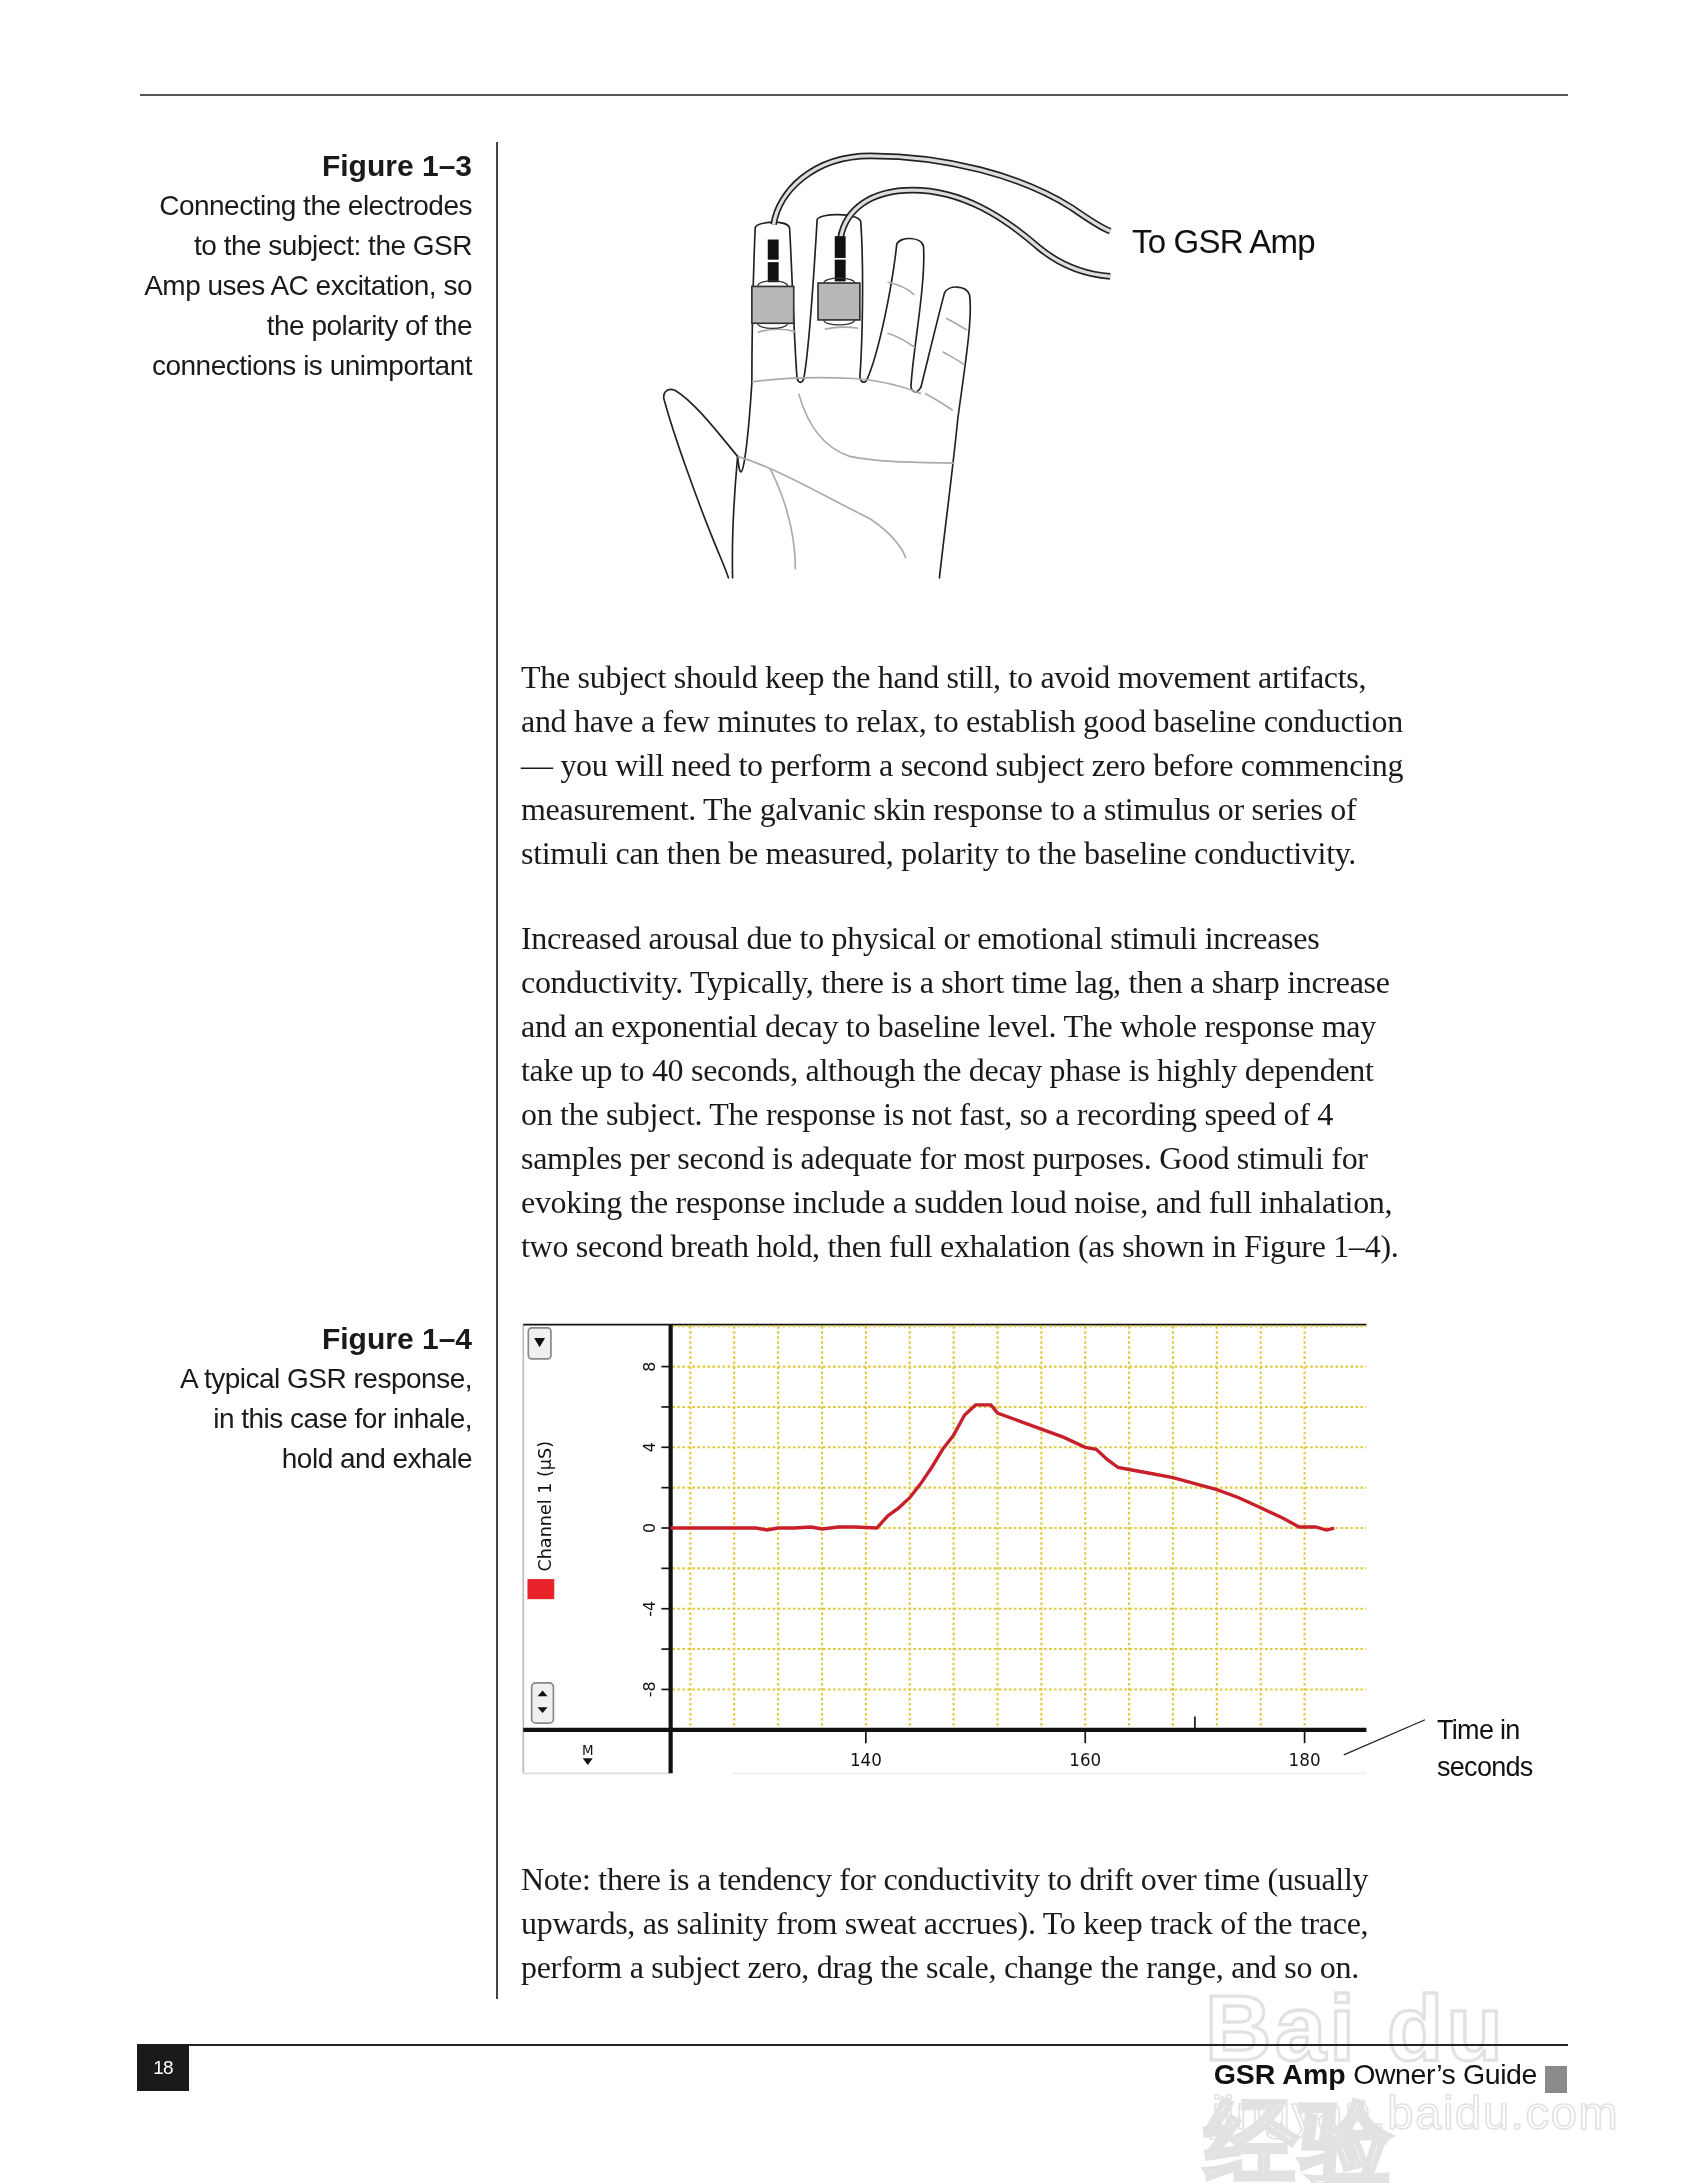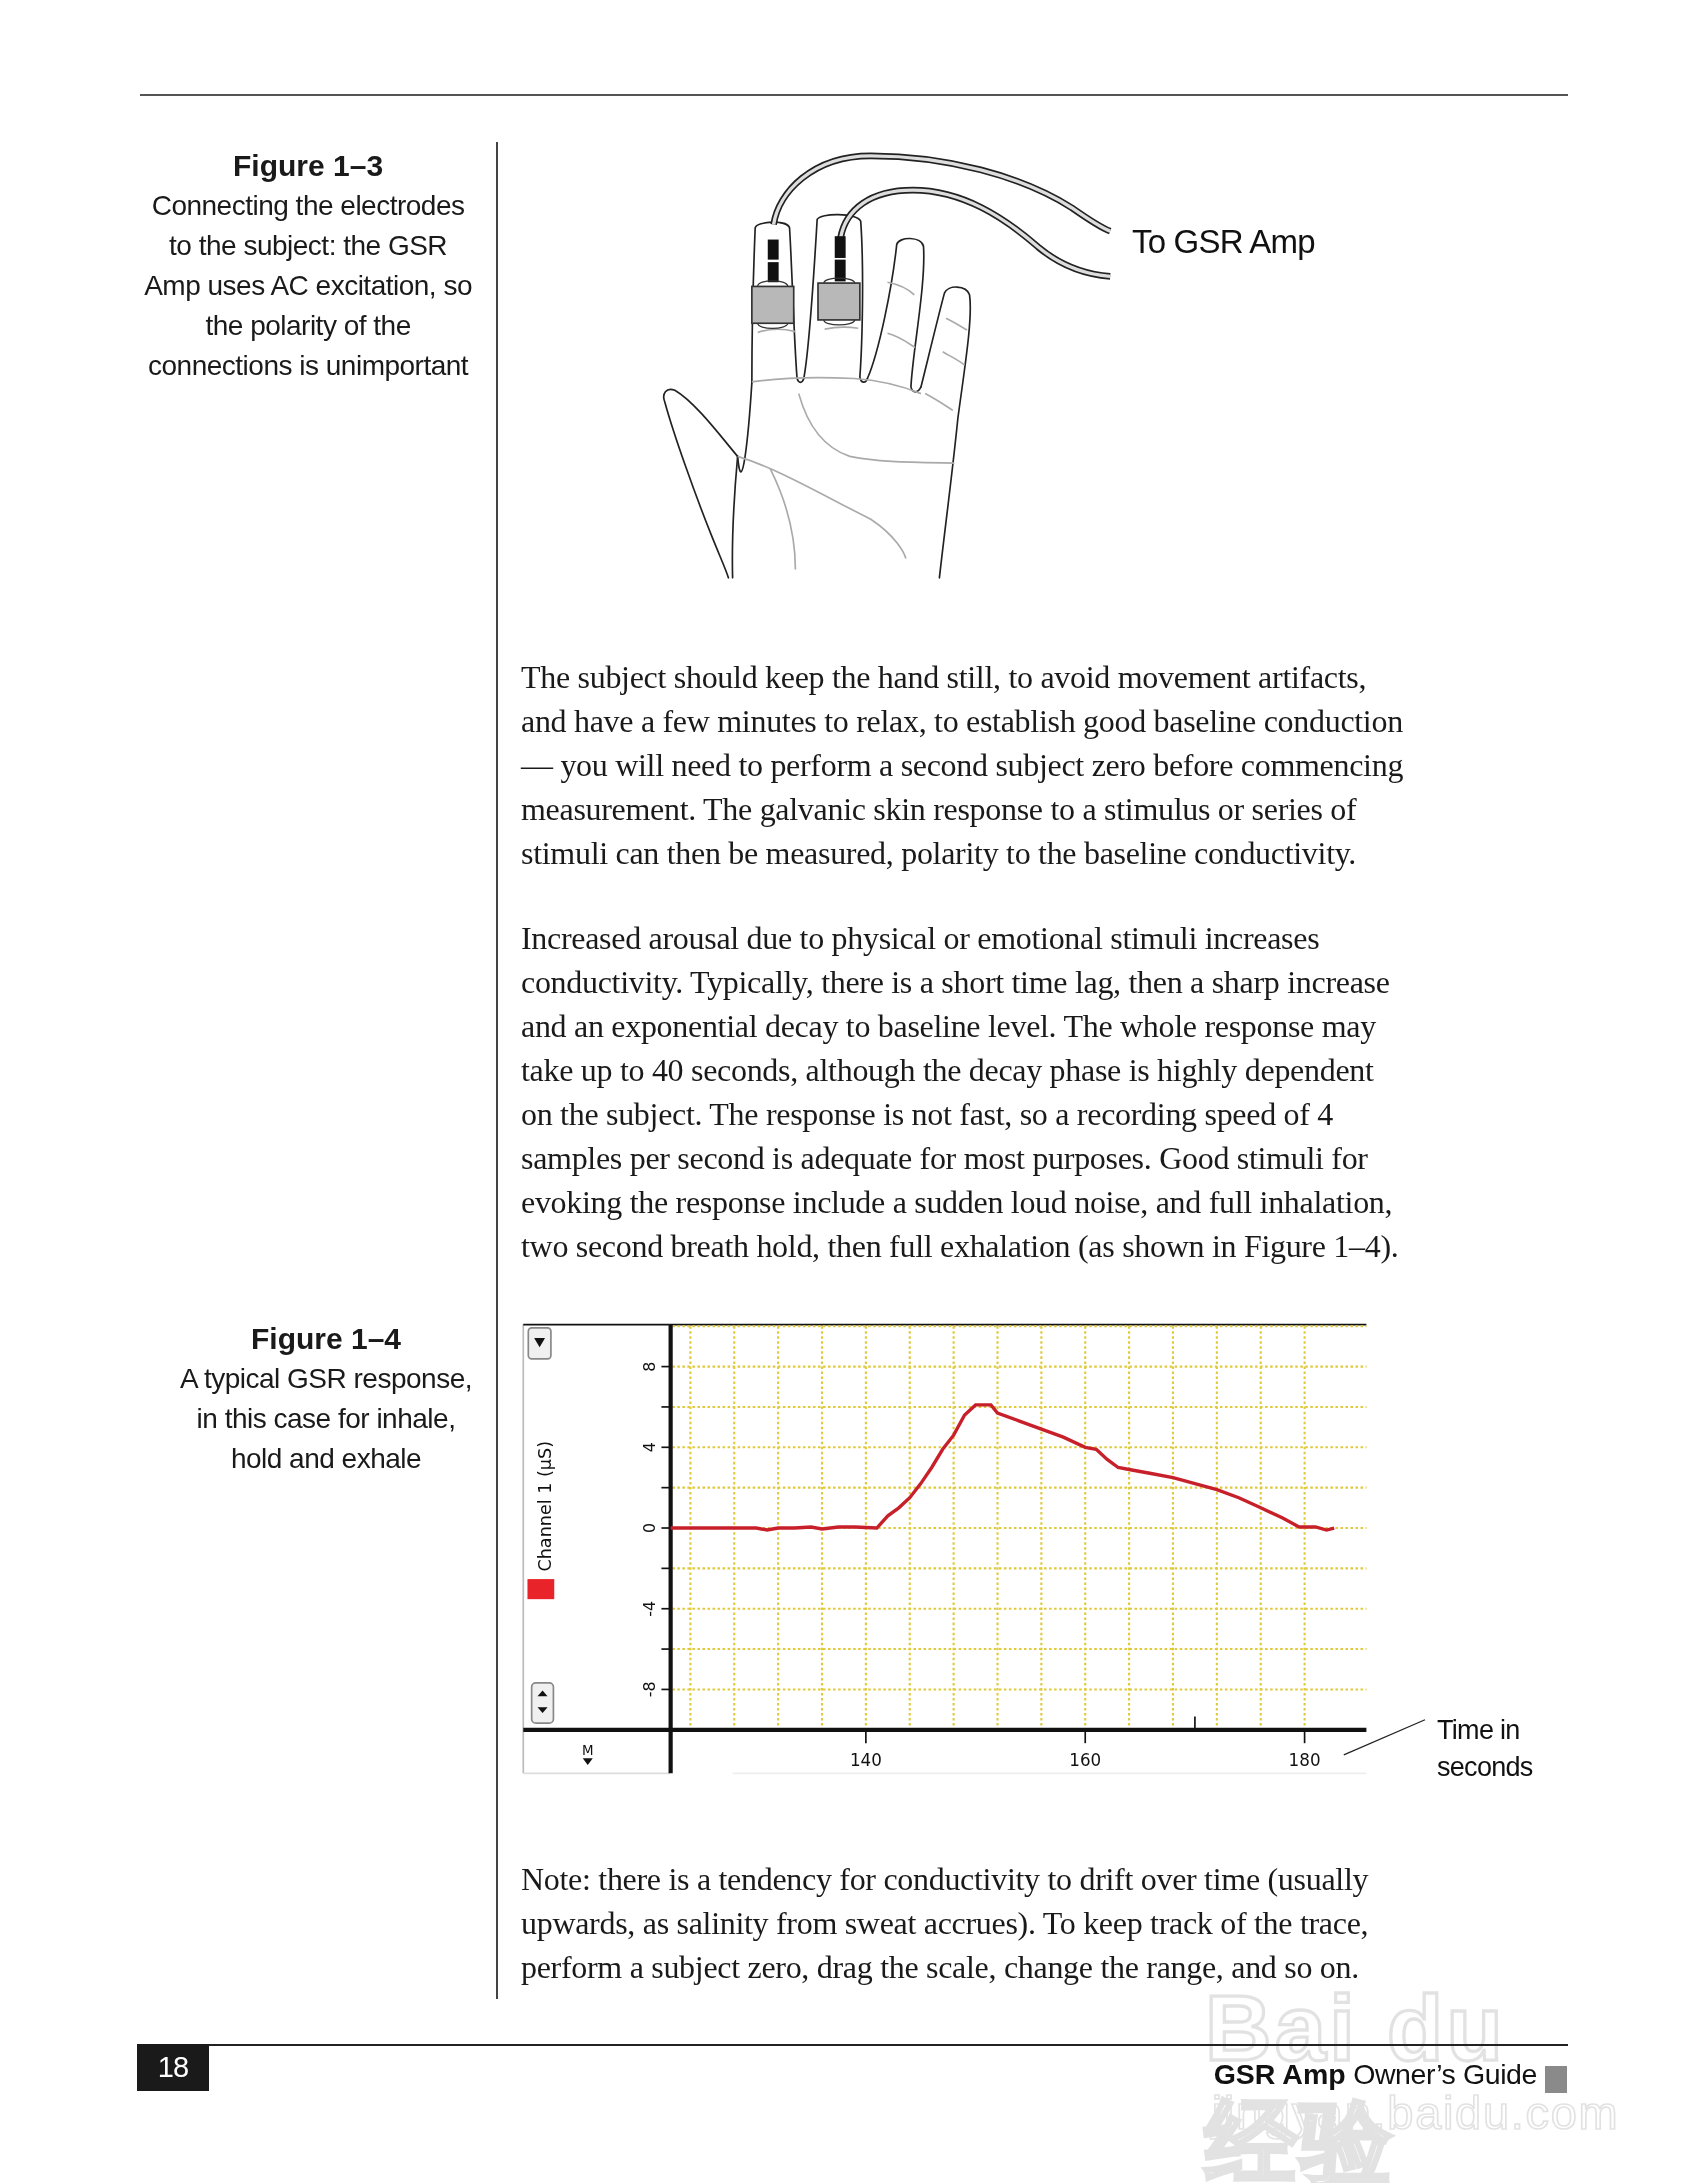--- a/index.html
+++ b/index.html
@@ -2,27 +2,27 @@
 <html style="font-size:13.4px"><head>
 <meta charset="utf-8">
 <style>
   html,body{margin:0;padding:0;background:#fff;}
   body{width:1708px;height:2183px;position:relative;overflow:hidden;color:#1a1a1a;}
   .abs{position:absolute;}
   .rule-top{left:140px;top:94px;width:1428px;height:1.7px;background:#555;}
   .divider{left:496px;top:142px;width:1.7px;height:1857px;background:#444;}
   .caption{right:1236px;text-align:right;font-family:"Liberation Sans",sans-serif;font-size:28px;line-height:40px;letter-spacing:-0.5px;color:#1a1a1a;}
   .caption .fig{font-weight:bold;font-size:30px;letter-spacing:0;}
-  .caption div{white-space:nowrap;text-align:center;}
+  .caption div{white-space:nowrap;}
   .body-text{left:521px;width:1088px;font-family:"Liberation Serif",serif;font-size:32px;line-height:44px;color:#1a1a1a;letter-spacing:-0.3px;}
   .body-text div{white-space:nowrap;}
   .gsr-label{left:1132px;top:223px;font-family:"Liberation Sans",sans-serif;font-size:33px;letter-spacing:-0.8px;color:#111;}
   .time-label{left:1437px;top:1701px;font-family:"Liberation Sans",sans-serif;font-size:27px;line-height:37px;letter-spacing:-0.7px;color:#111;margin-top:11px;}
   .footer-rule{left:140px;top:2044px;width:1428px;height:1.7px;background:#222;}
-  .page-num{left:137px;top:2044px;width:72px;height:47px;background:#1a1a1a;color:#fff;font-family:"Liberation Sans",sans-serif;font-size:29px;line-height:47px;text-align:center;letter-spacing:-0.8px;}
+  .page-num{left:137px;top:2044px;width:52px;height:47px;background:#1a1a1a;color:#fff;font-family:"Liberation Sans",sans-serif;font-size:19px;line-height:47px;text-align:center;letter-spacing:-0.8px;}
   .footer-title{right:171px;top:2053px;font-family:"Liberation Sans",sans-serif;font-size:28.5px;line-height:42px;color:#111;white-space:nowrap;}
   .footer-title b{font-weight:bold;}
   .footer-title span.thin{font-weight:normal;letter-spacing:-0.4px;}
   .footer-square{left:1545px;top:2066px;width:22px;height:27px;background:#8a8a8a;}
   .watermark{left:1205px;top:1976px;width:393px;height:184px;opacity:0.28;pointer-events:none;}
   .wm1{position:absolute;left:0;top:0;font-family:"Liberation Sans",sans-serif;font-weight:bold;font-size:92px;color:transparent;-webkit-text-stroke:3.3px #999;letter-spacing:3.3px;}
   .wm2{position:absolute;left:6.7px;top:109px;font-family:"Liberation Sans",sans-serif;font-size:47px;color:transparent;-webkit-text-stroke:1.7px #999;letter-spacing:1.7px;}
   svg text{font-family:"DejaVu Sans",sans-serif;}
 </style>
 </head>

